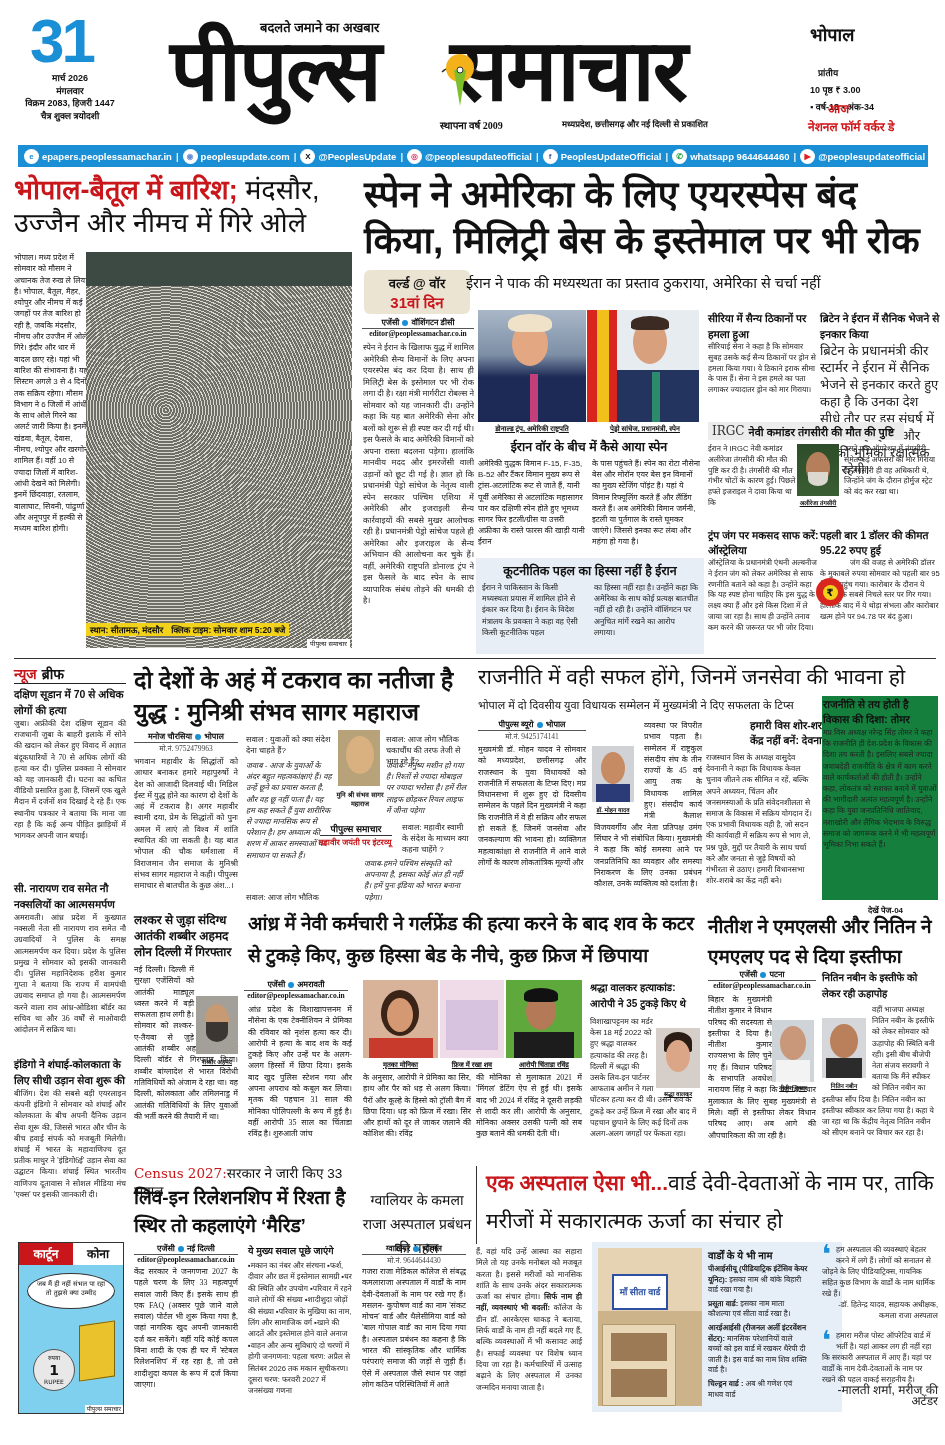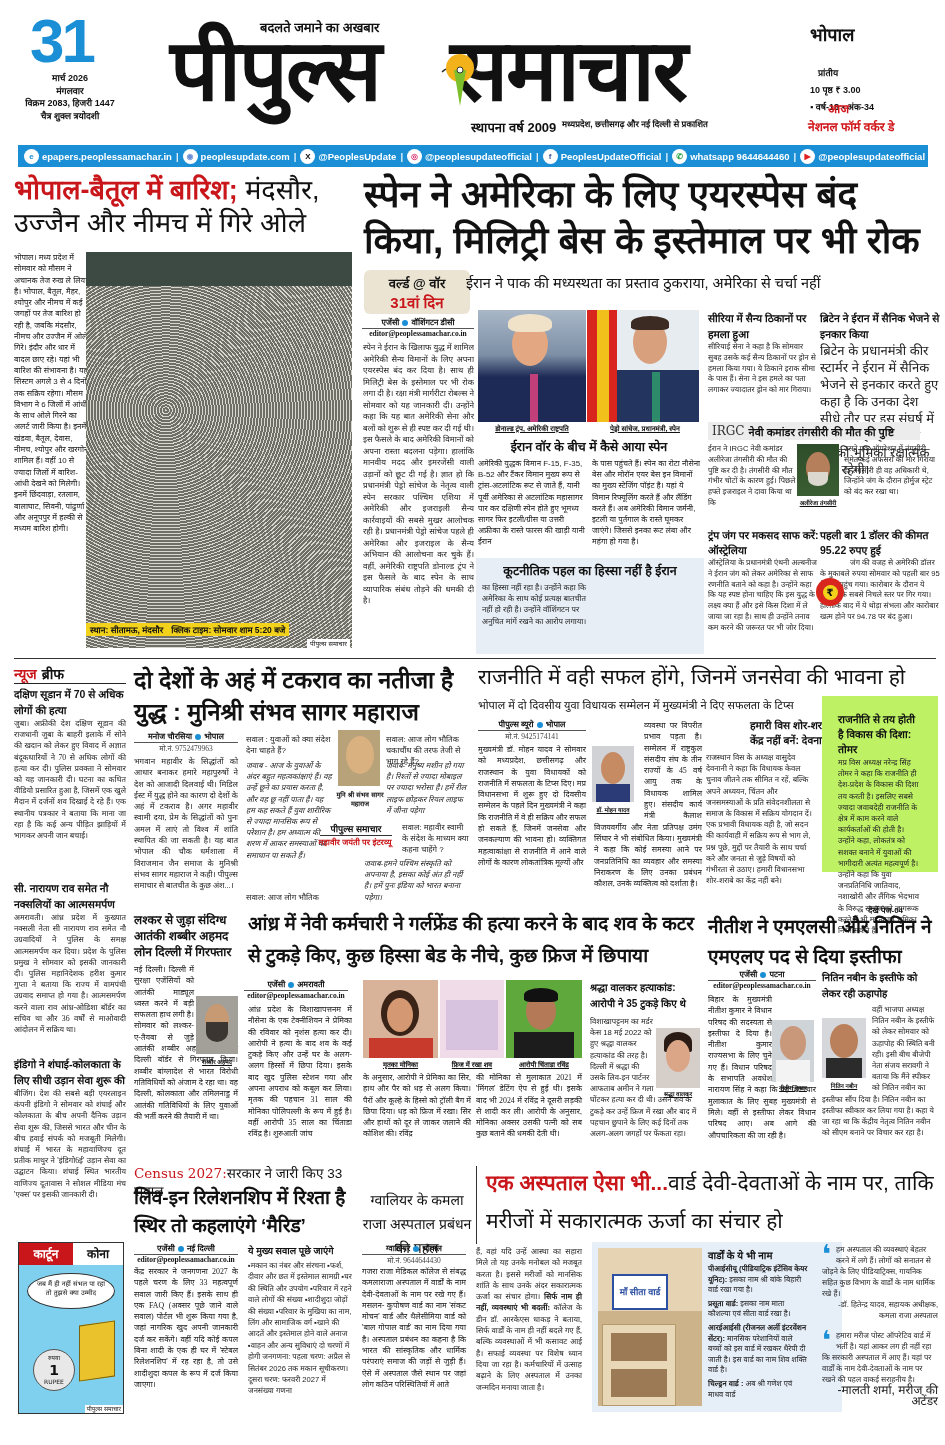--- a/index.html
+++ b/index.html
@@ -13,21 +13,21 @@
   .dot { display: inline-block; width: 6px; height: 6px; border-radius: 50%; background: #1a8fd6; margin: 0 3px; vertical-align: middle; }
   .email { font-size: 7.5px; font-weight: bold; text-align: center; font-family: "Liberation Serif", serif; }
   .photo { background: #8a8a8a; overflow: hidden; }
   .caption { font-size: 7.5px; text-align: center; font-weight: bold; font-family: "Liberation Sans", sans-serif; text-decoration: underline; }
   
   .date-num { left: 30px; top: 10px; font-size: 62px; font-weight: bold; color: #1a8fd6; font-family: "Liberation Sans", sans-serif; letter-spacing: -3px; line-height: 62px; }
   .date-info { left: 10px; top: 72px; width: 120px; text-align: center; font-size: 9px; line-height: 12.5px; font-family: "Liberation Sans", sans-serif; font-weight: bold; }
   .logo { left: 170px; top: 20px; font-size: 86px; font-weight: bold; font-family: "Liberation Sans", sans-serif; line-height: 100px; letter-spacing: -2px; }
   .tagline { left: 260px; top: 18px; font-size: 13px; font-weight: bold; font-family: "Liberation Sans", sans-serif; }
   .pen-emblem { left: 440px; top: 50px; width: 40px; height: 60px; }
-  .est { left: 440px; top: 118px; font-size: 13px; font-weight: bold; font-family: Liberation Sans, sans-serif; margin-left: 31px; }
+  .est { left: 440px; top: 118px; font-size: 10px; font-weight: bold; font-family: Liberation Serif, serif; }
   .publ { left: 562px; top: 118px; font-size: 8.5px; font-weight: bold; font-family: "Liberation Sans", sans-serif; }
   .city-box { left: 810px; top: 22px; width: 105px; text-align: left; font-family: "Liberation Sans", sans-serif; }
   .city { font-size: 18px; font-weight: bold; }
   .today { left: 808px; top: 100px; color: #d0161a; font-family: "Liberation Sans", sans-serif; font-weight: bold; font-size: 12px; line-height: 18px; }
   .social-bar { left: 18px; top: 145px; width: 910px; height: 22px; background: #1a8fd6; display: flex; align-items: center; padding: 0 6px; gap: 4px; color: #fff; font-size: 9.5px; font-family: "Liberation Sans", sans-serif; font-weight: bold; }
   .social-item { display: flex; align-items: center; gap: 3px; white-space: nowrap; }
   .sicon { width: 15px; height: 15px; border-radius: 50%; display: inline-flex; align-items: center; justify-content: center; font-size: 8px; font-weight: bold; }
   .sep { color: #fff; opacity: .9; }
   .rule { background: #333; height: 1px; }
 </style>
@@ -145,34 +145,35 @@
 </div>
 <div class="abs caption" style="left:478px;top:424px;width:108px;font-size:7px;">डोनाल्ड ट्रंप, अमेरिकी राष्ट्रपति</div>
 <div class="abs caption" style="left:590px;top:424px;width:110px;font-size:7px;">पेड्रो सांचेज, प्रधानमंत्री, स्पेन</div>
 <div class="abs hd" style="left:478px;top:438px;width:222px;font-size:12.5px;text-align:center;">ईरान वॉर के बीच में कैसे आया स्पेन</div>
 <div class="abs body-sans" style="left:478px;top:458px;width:110px;font-size:7.9px;">अमेरिकी युद्धक विमान F-15, F-35, B-52 और टैंकर विमान मुख्य रूप से ट्रांस-अटलांटिक रूट से जाते हैं, यानी पूर्वी अमेरिका से अटलांटिक महासागर पार कर दक्षिणी स्पेन होते हुए भूमध्य सागर फिर इटली/ग्रीस या उत्तरी अफ्रीका के रास्ते फारस की खाड़ी यानी ईरान</div>
 <div class="abs body-sans" style="left:592px;top:458px;width:110px;font-size:7.9px;">के पास पहुंचते हैं। स्पेन का रोटा नौसेना बेस और मोरॉन एयर बेस इन विमानों का मुख्य स्टेजिंग पॉइंट है। यहां ये विमान रिफ्यूलिंग करते हैं और लैंडिंग करते हैं। अब अमेरिकी विमान जर्मनी, इटली या पुर्तगाल के रास्ते घूमकर जाएंगे। जिससे इनका रूट लंबा और महंगा हो गया है।</div>
 
 <div class="abs" style="left:476px;top:558px;width:228px;height:96px;background:#e7eef6;padding:4px 6px;">
   <div class="hd" style="font-size:12.5px;text-align:center;">कूटनीतिक पहल का हिस्सा नहीं है ईरान</div>
   <div style="display:flex;gap:8px;margin-top:3px;">
+    <div class="body-sans" style="width:106px;font-size:7.8px;">ईरान ने पाकिस्तान के किसी मध्यस्थता प्रयास में शामिल होने से इंकार कर दिया है। ईरान के विदेश मंत्रालय के प्रवक्ता ने कहा वह ऐसी किसी कूटनीतिक पहल</div>
     <div class="body-sans" style="width:106px;font-size:7.8px;">का हिस्सा नहीं रहा है। उन्होंने कहा कि अमेरिका के साथ कोई प्रत्यक्ष बातचीत नहीं हो रही है। उन्होंने वॉशिंगटन पर अनुचित मांगें रखने का आरोप लगाया।</div>
   </div>
 </div>
 
 <div class="abs" style="left:708px;top:310px;width:110px;">
   <div class="hd" style="font-size:10.5px;line-height:16px;">सीरिया में सैन्य ठिकानों पर हमला हुआ</div>
   <div class="body-sans" style="font-size:7.6px;line-height:10.8px;">सीरियाई सेना ने कहा है कि सोमवार सुबह उसके कई सैन्य ठिकानों पर ड्रोन से हमला किया गया। ये ठिकाने इराक सीमा के पास हैं। सेना ने इस हमले का पता लगाकर ज्यादातर ड्रोन को मार गिराया।</div>
 </div>
 <div class="abs" style="left:820px;top:310px;width:120px;">
   <div class="hd" style="font-size:10.5px;line-height:16px;">ब्रिटेन ने ईरान में सैनिक भेजने से इनकार किया</div>
   <div class="body-sans" style="font-size:13px;line-height:17px;">ब्रिटेन के प्रधानमंत्री कीर स्टार्मर ने ईरान में सैनिक भेजने से इनकार करते हुए कहा है कि उनका देश सीधे तौर पर इस संघर्ष में शामिल नहीं होगा और उसकी भूमिका रक्षात्मक बनी रहेगी।</div>
 </div>
 
-<div class="abs" style="left:708px;top:422px;width:212px;height:18px;background:#ececec;display:flex;align-items:center;padding-left:4px;gap:4px;">
+<div class="abs" style="left:708px;top:422px;width:196px;height:18px;background:#ececec;display:flex;align-items:center;padding-left:4px;gap:4px;">
   <span class="serif" style="font-size:12px;color:#333;">IRGC</span>
   <span class="hd" style="font-size:11px;">नेवी कमांडर तंगसीरी की मौत की पुष्टि</span>
 </div>
 <div class="abs body-sans" style="left:708px;top:444px;width:88px;font-size:7.6px;line-height:10.8px;">ईरान ने IRGC नेवी कमांडर अलीरेजा तंगसीरी की मौत की पुष्टि कर दी है। तंगसीरी की मौत गंभीर चोटों के कारण हुई। पिछले हफ्ते इजराइल ने दावा किया था कि</div>
 <div class="abs photo" style="left:797px;top:444px;width:42px;height:52px;background:linear-gradient(180deg,#2e4d2a,#3a5e33);">
   <div style="position:absolute;left:9px;top:8px;width:24px;height:32px;border-radius:50%;background:#b57f5c;"></div>
   <div style="position:absolute;left:11px;top:28px;width:20px;height:14px;border-radius:0 0 50% 50%;background:#dcd8d0;"></div>
 </div>
 <div class="abs caption" style="left:794px;top:499px;width:48px;font-size:6px;">अलीरेजा तंगसीरी</div>
 <div class="abs body-sans" style="left:844px;top:444px;width:94px;font-size:7.6px;line-height:10.8px;">उसने एक ऑपरेशन में तंगसीरी समेत कई अफसरों को मार गिराया है। तंगसीरी ही वह अधिकारी थे, जिन्होंने जंग के दौरान होर्मुज स्ट्रेट को बंद कर रखा था।</div>
@@ -257,21 +258,21 @@
   <div style="position:absolute;left:9px;top:6px;width:24px;height:32px;border-radius:50%;background:#c68b63;"></div>
   <div style="position:absolute;left:4px;top:38px;width:34px;height:18px;background:#2b3b77;"></div>
 </div>
 <div class="abs caption" style="left:590px;top:806px;width:46px;font-size:6px;">डॉ. मोहन यादव</div>
 <div class="abs body-text" style="left:594px;top:720px;width:108px;font-size:7.9px;line-height:11.3px;text-indent:0;">
   <div style="float:left;width:50px;height:92px;"></div>
   <span>व्यवस्था पर विपरीत प्रभाव पड़ता है। सम्मेलन में राष्ट्रकुल संसदीय संघ के तीन राज्यों के 45 वर्ष आयु तक के विधायक शामिल हुए। संसदीय कार्य मंत्री कैलाश विजयवर्गीय और नेता प्रतिपक्ष उमंग सिंघार ने भी संबोधित किया। मुख्यमंत्री ने कहा कि कोई समस्या आने पर जनप्रतिनिधि का व्यवहार और समस्या निराकरण के लिए उनका प्रबंधन कौशल, उनके व्यक्तित्व को दर्शाता है।</span>
 </div>
 <div class="abs hd" style="left:706px;top:718px;width:108px;font-size:10.5px;line-height:15px;margin-left:44px;">हमारी विस शोर-शराबे का केंद्र नहीं बनें: देवनानी</div>
 <div class="abs body-sans" style="left:706px;top:752px;width:108px;font-size:7.7px;line-height:11.2px;">राजस्थान विस के अध्यक्ष वासुदेव देवनानी ने कहा कि विधायक केवल चुनाव जीतने तक सीमित न रहें, बल्कि अपने अध्ययन, चिंतन और जनसमस्याओं के प्रति संवेदनशीलता से समाज के विकास में सक्रिय योगदान दें। एक प्रभावी विधायक वही है, जो सदन की कार्यवाही में सक्रिय रूप से भाग ले, प्रश्न पूछे, मुद्दों पर तैयारी के साथ चर्चा करे और जनता से जुड़े विषयों को गंभीरता से उठाए। हमारी विधानसभा शोर-शराबे का केंद्र नहीं बने।</div>
-<div class="abs" style="left:822px;top:696px;width:116px;height:176px;background:#bef264;padding:16px;">
+<div class="abs" style="left:822px;top:696px;width:116px;height:204px;background:#15803d;padding:1px;">
   <div class="hd" style="font-size:10.5px;line-height:15px;">राजनीति से तय होती है विकास की दिशा: तोमर</div>
   <div class="body-sans" style="font-size:7.7px;line-height:11.2px;">मप्र विस अध्यक्ष नरेन्द्र सिंह तोमर ने कहा कि राजनीति ही देश-प्रदेश के विकास की दिशा तय करती है। इसलिए सबसे ज्यादा जवाबदेही राजनीति के क्षेत्र में काम करने वाले कार्यकर्ताओं की होती है। उन्होंने कहा, लोकतंत्र को सशक्त बनाने में युवाओं की भागीदारी अत्यंत महत्वपूर्ण है। उन्होंने कहा कि युवा जनप्रतिनिधि जातिवाद, नशाखोरी और लैंगिक भेदभाव के विरुद्ध समाज को जागरूक करने में भी महत्वपूर्ण भूमिका निभा सकते हैं।</div>
 </div>
 <div class="abs hd" style="left:868px;top:904px;font-size:8px;">देखें पेज-04</div>
 
 <div class="abs hd" style="left:134px;top:912px;width:106px;font-size:12px;line-height:16px;">लश्कर से जुड़ा संदिग्ध आतंकी शब्बीर अहमद लोन दिल्ली में गिरफ्तार</div>
 <div class="abs body-text" style="left:134px;top:964px;width:104px;font-size:7.9px;line-height:11.3px;">
   <div style="float:right;width:44px;height:68px;"></div>
   <span>नई दिल्ली। दिल्ली में सुरक्षा एजेंसियों को आतंकी माड्यूल ध्वस्त करने में बड़ी सफलता हाथ लगी है। सोमवार को लश्कर-ए-तैयबा से जुड़े आतंकी शब्बीर अहमद</span>
   <span>लोन को दिल्ली बॉर्डर से गिरफ्तार किया। शब्बीर बांग्लादेश से भारत विरोधी गतिविधियों को अंजाम दे रहा था। वह दिल्ली, कोलकाता और तमिलनाडु में आतंकी गतिविधियों के लिए युवाओं की भर्ती करने की तैयारी में था।</span>

